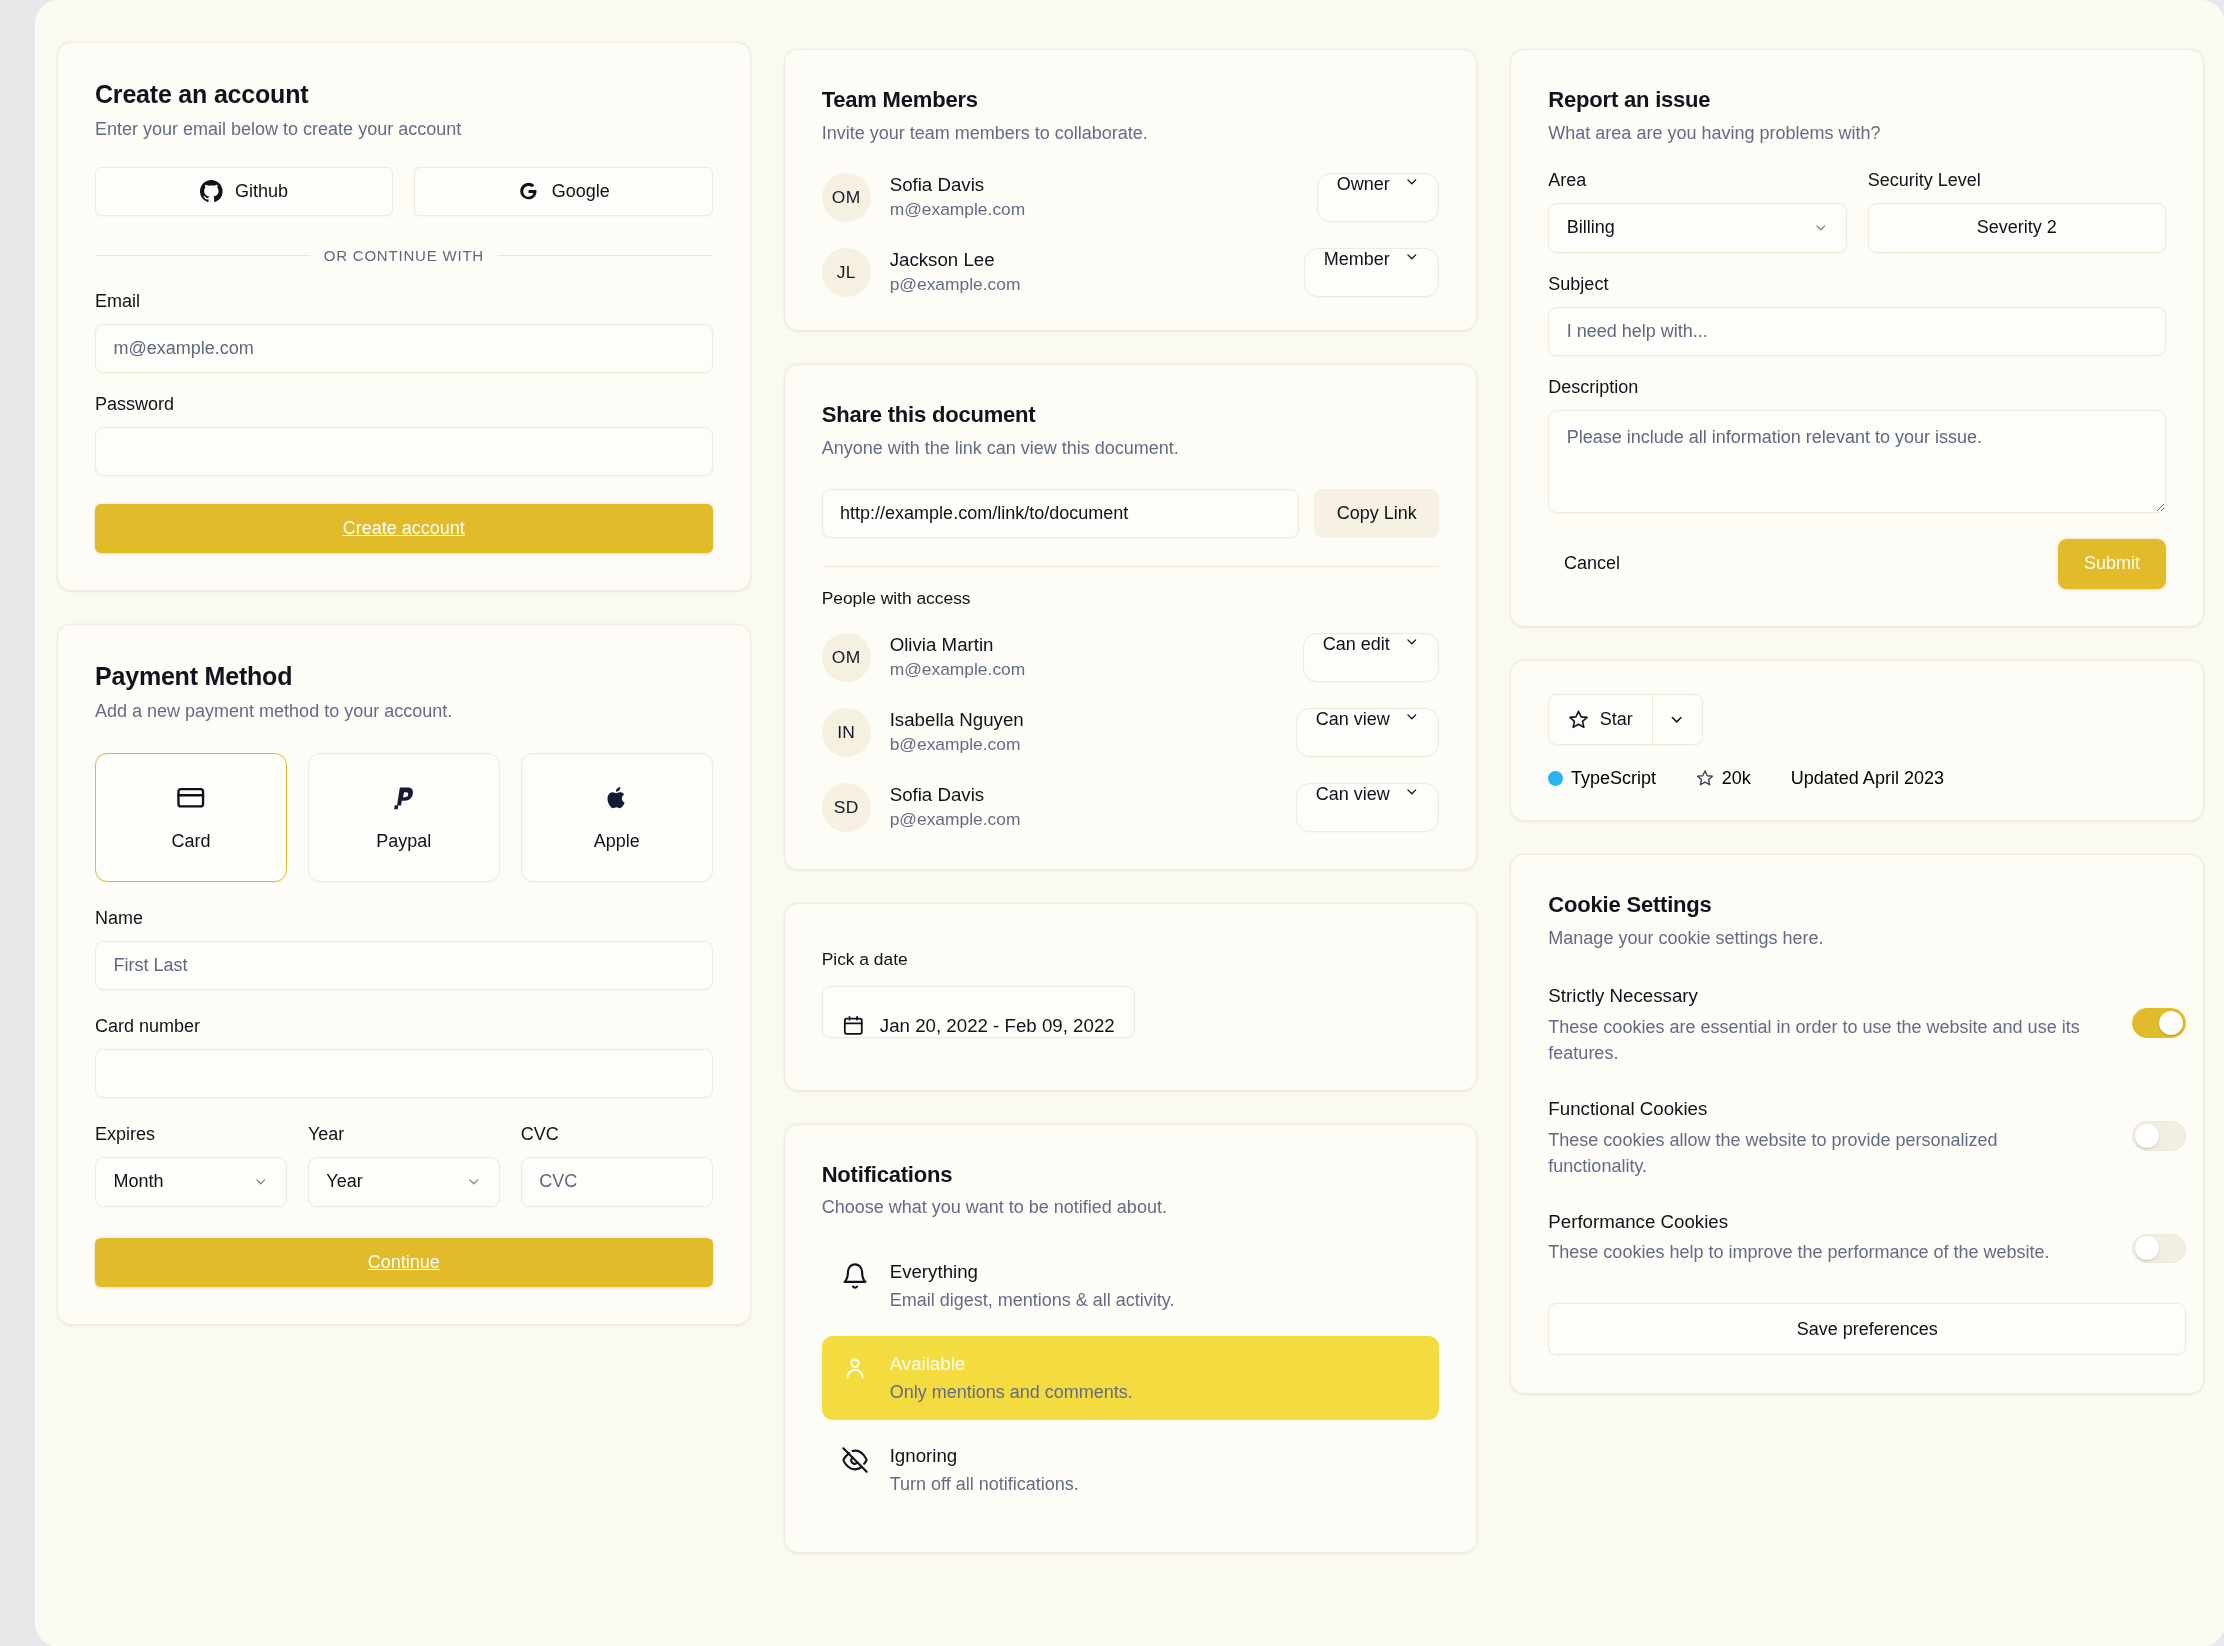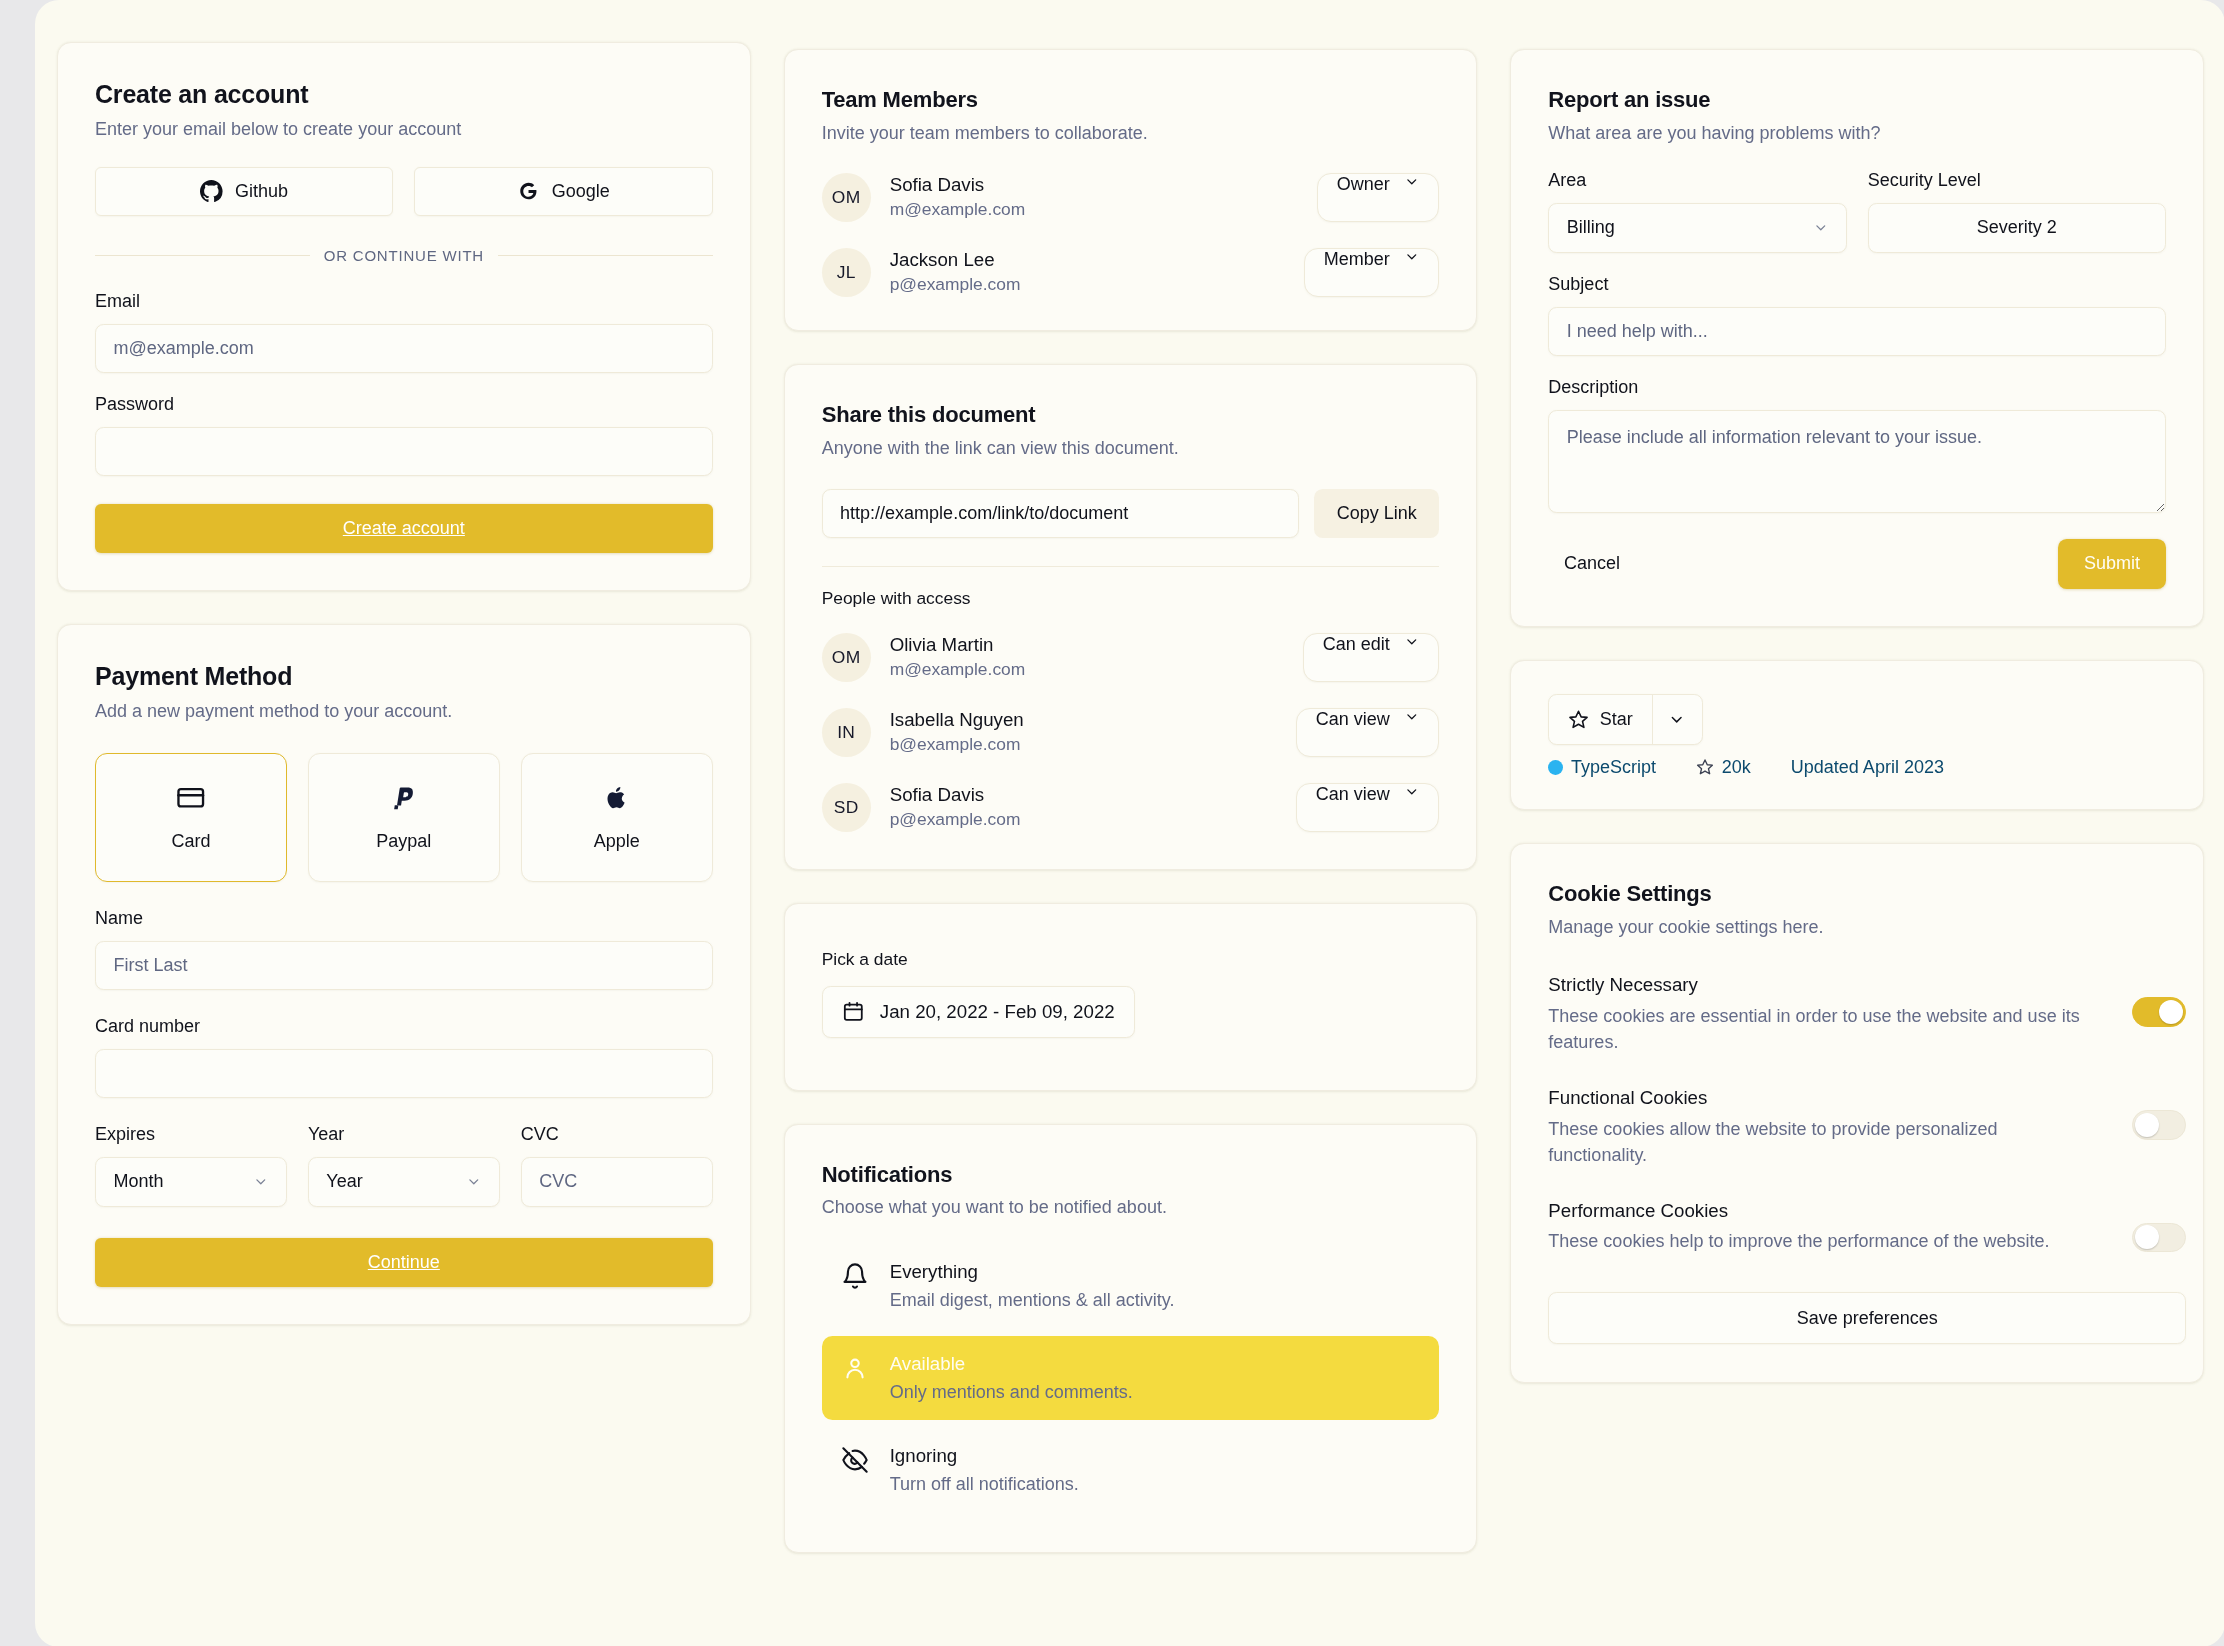--- a/index.html
+++ b/index.html
@@ -138,21 +138,21 @@
 
   
   .repo-head{display:flex;justify-content:space-between;align-items:flex-start;gap:17.4px;}
   .repo-title{font-size:21px;font-weight:bold;color:#11131c;}
   .repo-desc{font-size:18px;color:#646b88;line-height:1.45;margin-top:6px;max-width:417px;}
   .star-group{display:flex;align-items:stretch;border:0.9px solid #efead9;border-radius:8.7px;
     background:#fdfdf9;overflow:hidden;box-shadow:0 0.9px 1.7px rgba(120,110,70,.05);flex:0 0 auto;}
   .star-btn{display:flex;align-items:center;gap:10.4px;padding:0 19px;height:49px;font-size:18px;color:#10121b;cursor:pointer;}
   .star-sep{width:0.9px;background:#efead9;}
   .star-more{display:flex;align-items:center;justify-content:center;width:49px;cursor:pointer;}
-  .repo-meta{display:flex;align-items:center;gap:14px;margin-top:12px;font-size:18px;color:#0c4a6e;}
+  .repo-meta{display:flex;align-items:center;gap:14px;margin-top:23px;font-size:18px;color:#000000;}
   .dot{width:14.8px;height:14.8px;border-radius:50%;background:#2ab3f0;display:inline-block;}
   .meta-item{display:flex;align-items:center;gap:7.8px;}
   .meta-gap{width:12px;}
 
   
   .cookie-row{display:flex;align-items:flex-start;justify-content:space-between;gap:24px;}
   .cookie-label{font-size:18.7px;color:#10121b;line-height:1.3;}
   .cookie-desc{font-size:18px;color:#646b88;line-height:1.45;margin-top:5.2px;max-width:548px;}
   .switch{
     width:54px;height:29.5px;border-radius:14.8px;background:#f2eee1;flex:0 0 auto;
@@ -180,21 +180,21 @@
   .btn-ghost{
     background:transparent;border:none;font-size:18px;color:#10121b;cursor:pointer;
     font-family:inherit;padding:12px 15.6px;
   }
   .btn-submit{
     background:#e2bb2a;border:none;color:#fffdf5;font-size:18px;border-radius:8.7px;
     padding:0 26px;height:50px;cursor:pointer;font-family:inherit;
     box-shadow:0 0.9px 2.6px rgba(160,130,20,.25);
   }
   .date-btn{
-    display:inline-flex;align-items:center;gap:15.6px;height:52px;padding:0 19px;
+    display:inline-flex;align-items:flex-end;gap:15.6px;height:52px;padding:0 19px;
     border:0.9px solid #efead9;border-radius:8.7px;background:#fdfdf9;font-size:18.7px;color:#10121b;
     cursor:pointer;box-shadow:0 0.9px 1.7px rgba(120,110,70,.05);
   }
   svg{display:block}
 </style>
 </head>
 <body>
 
 <div class="page">
   <div class="grid">

